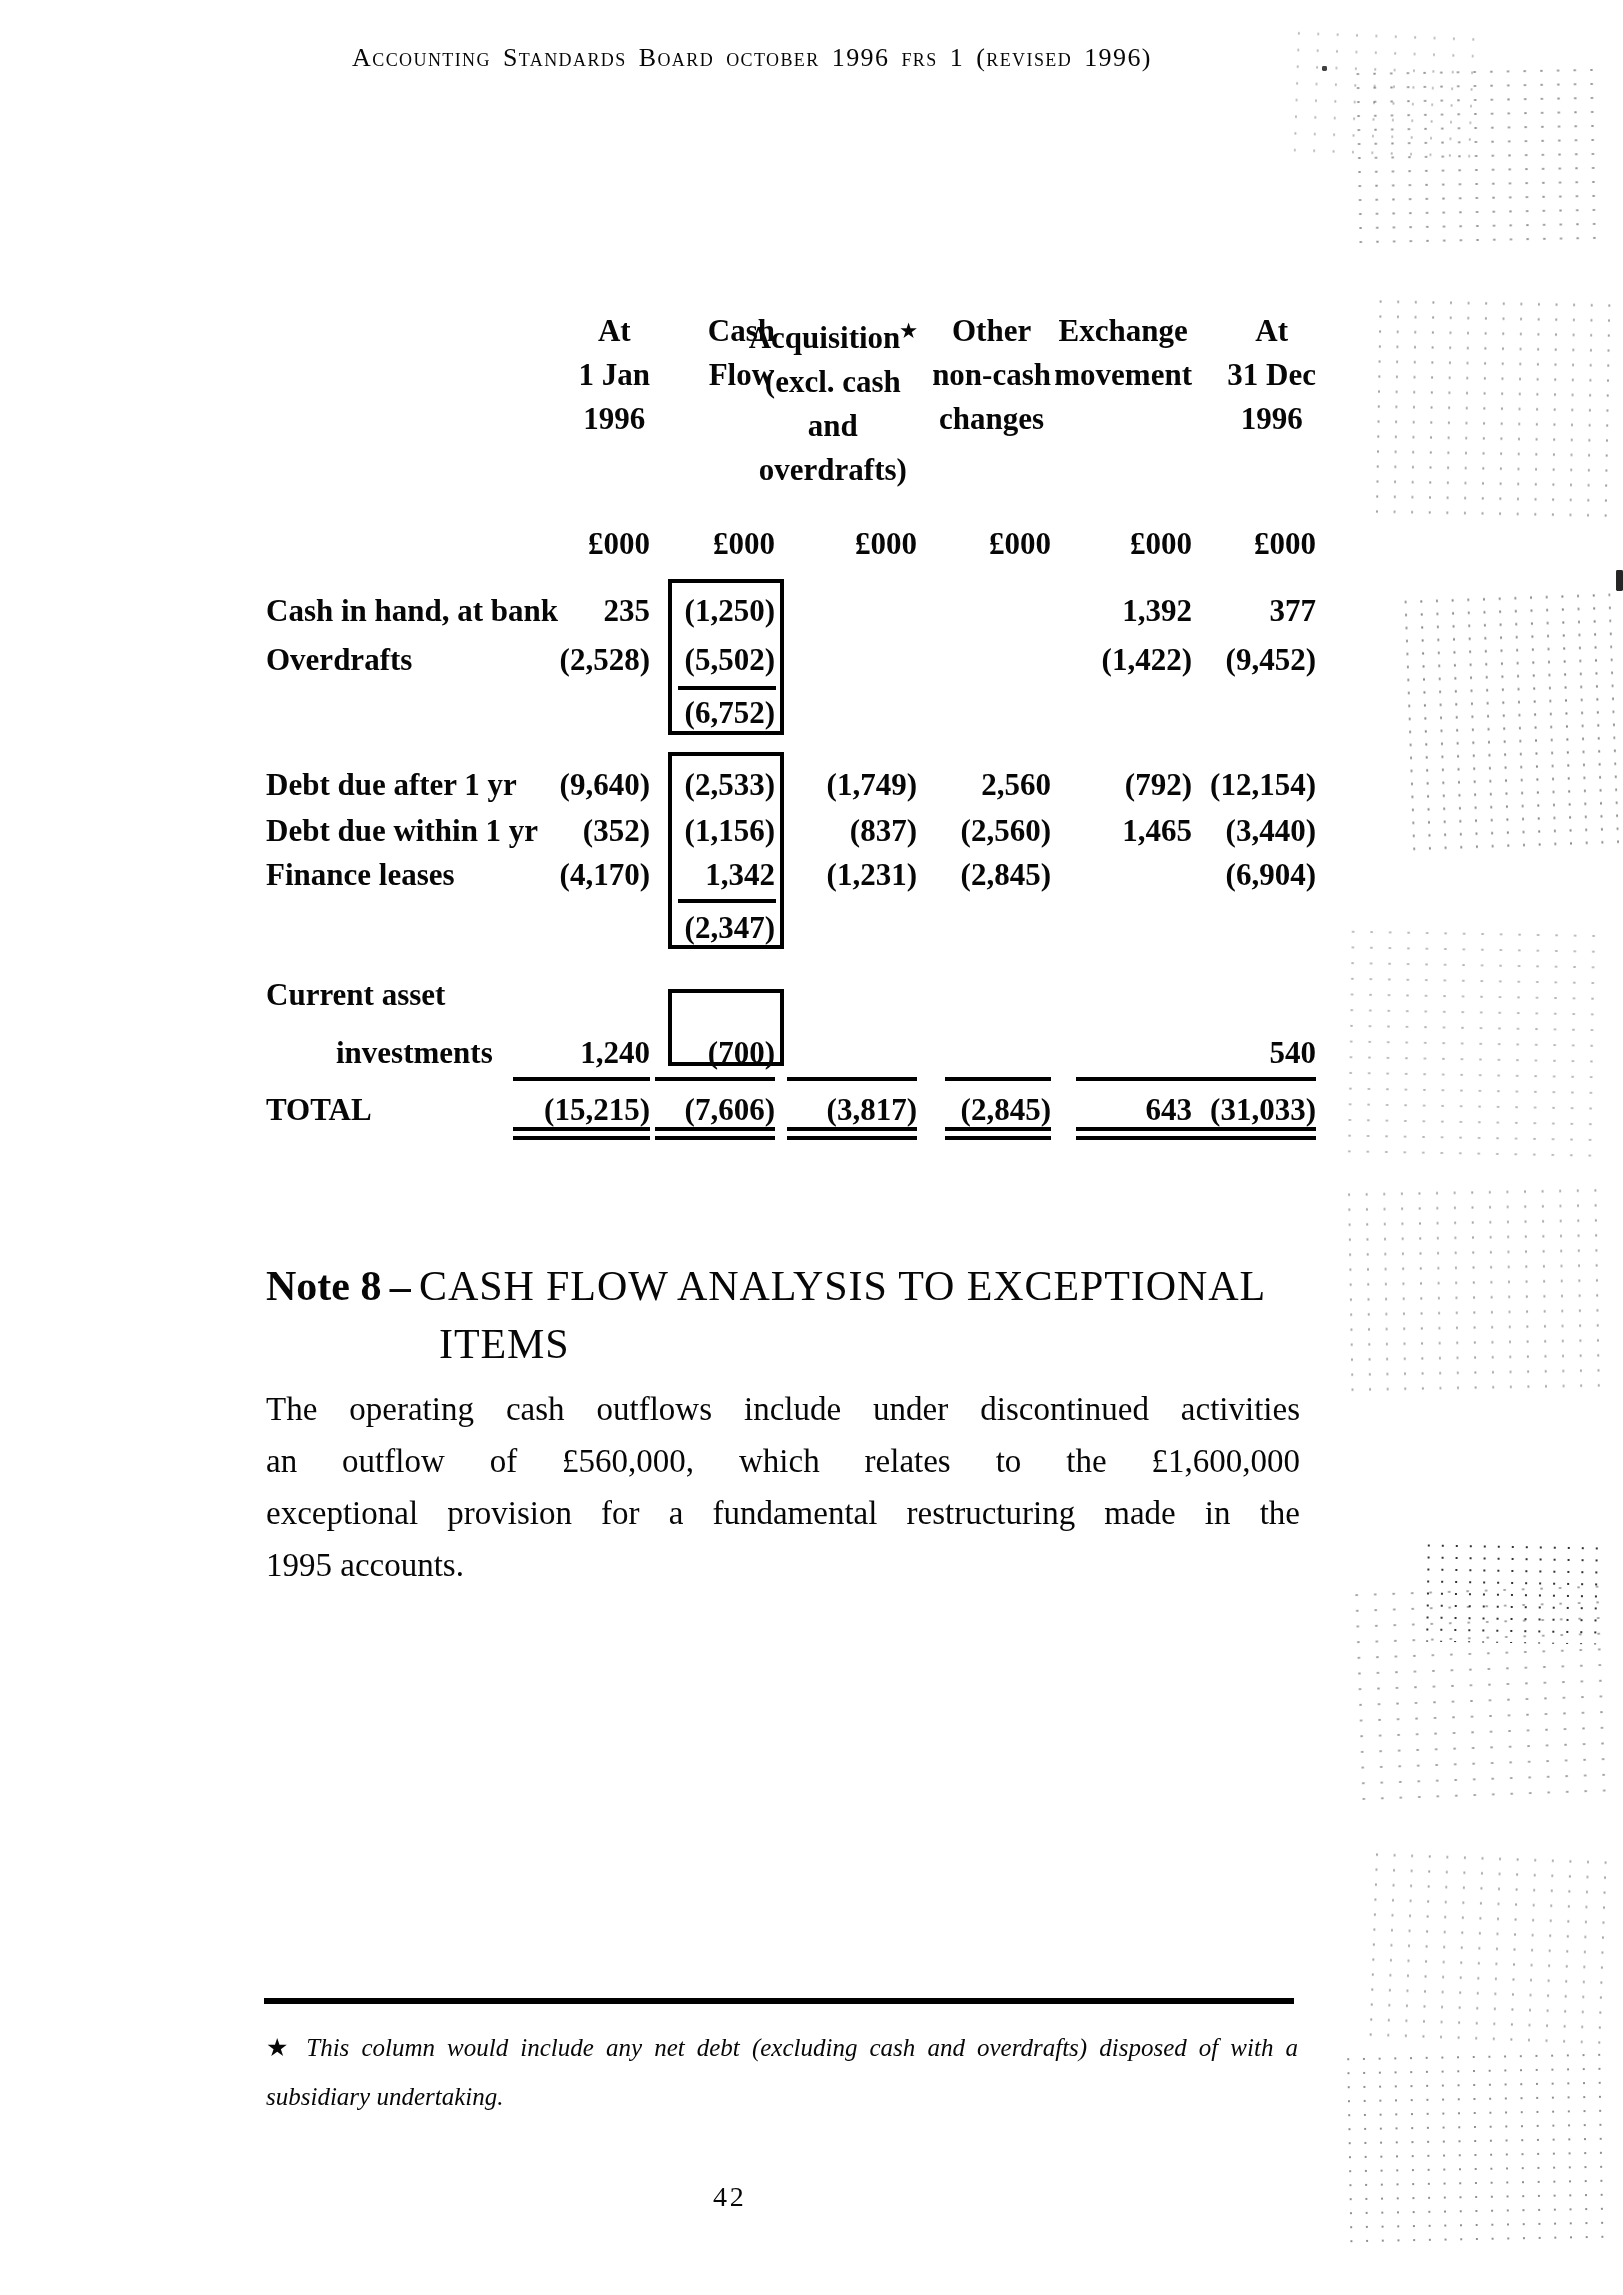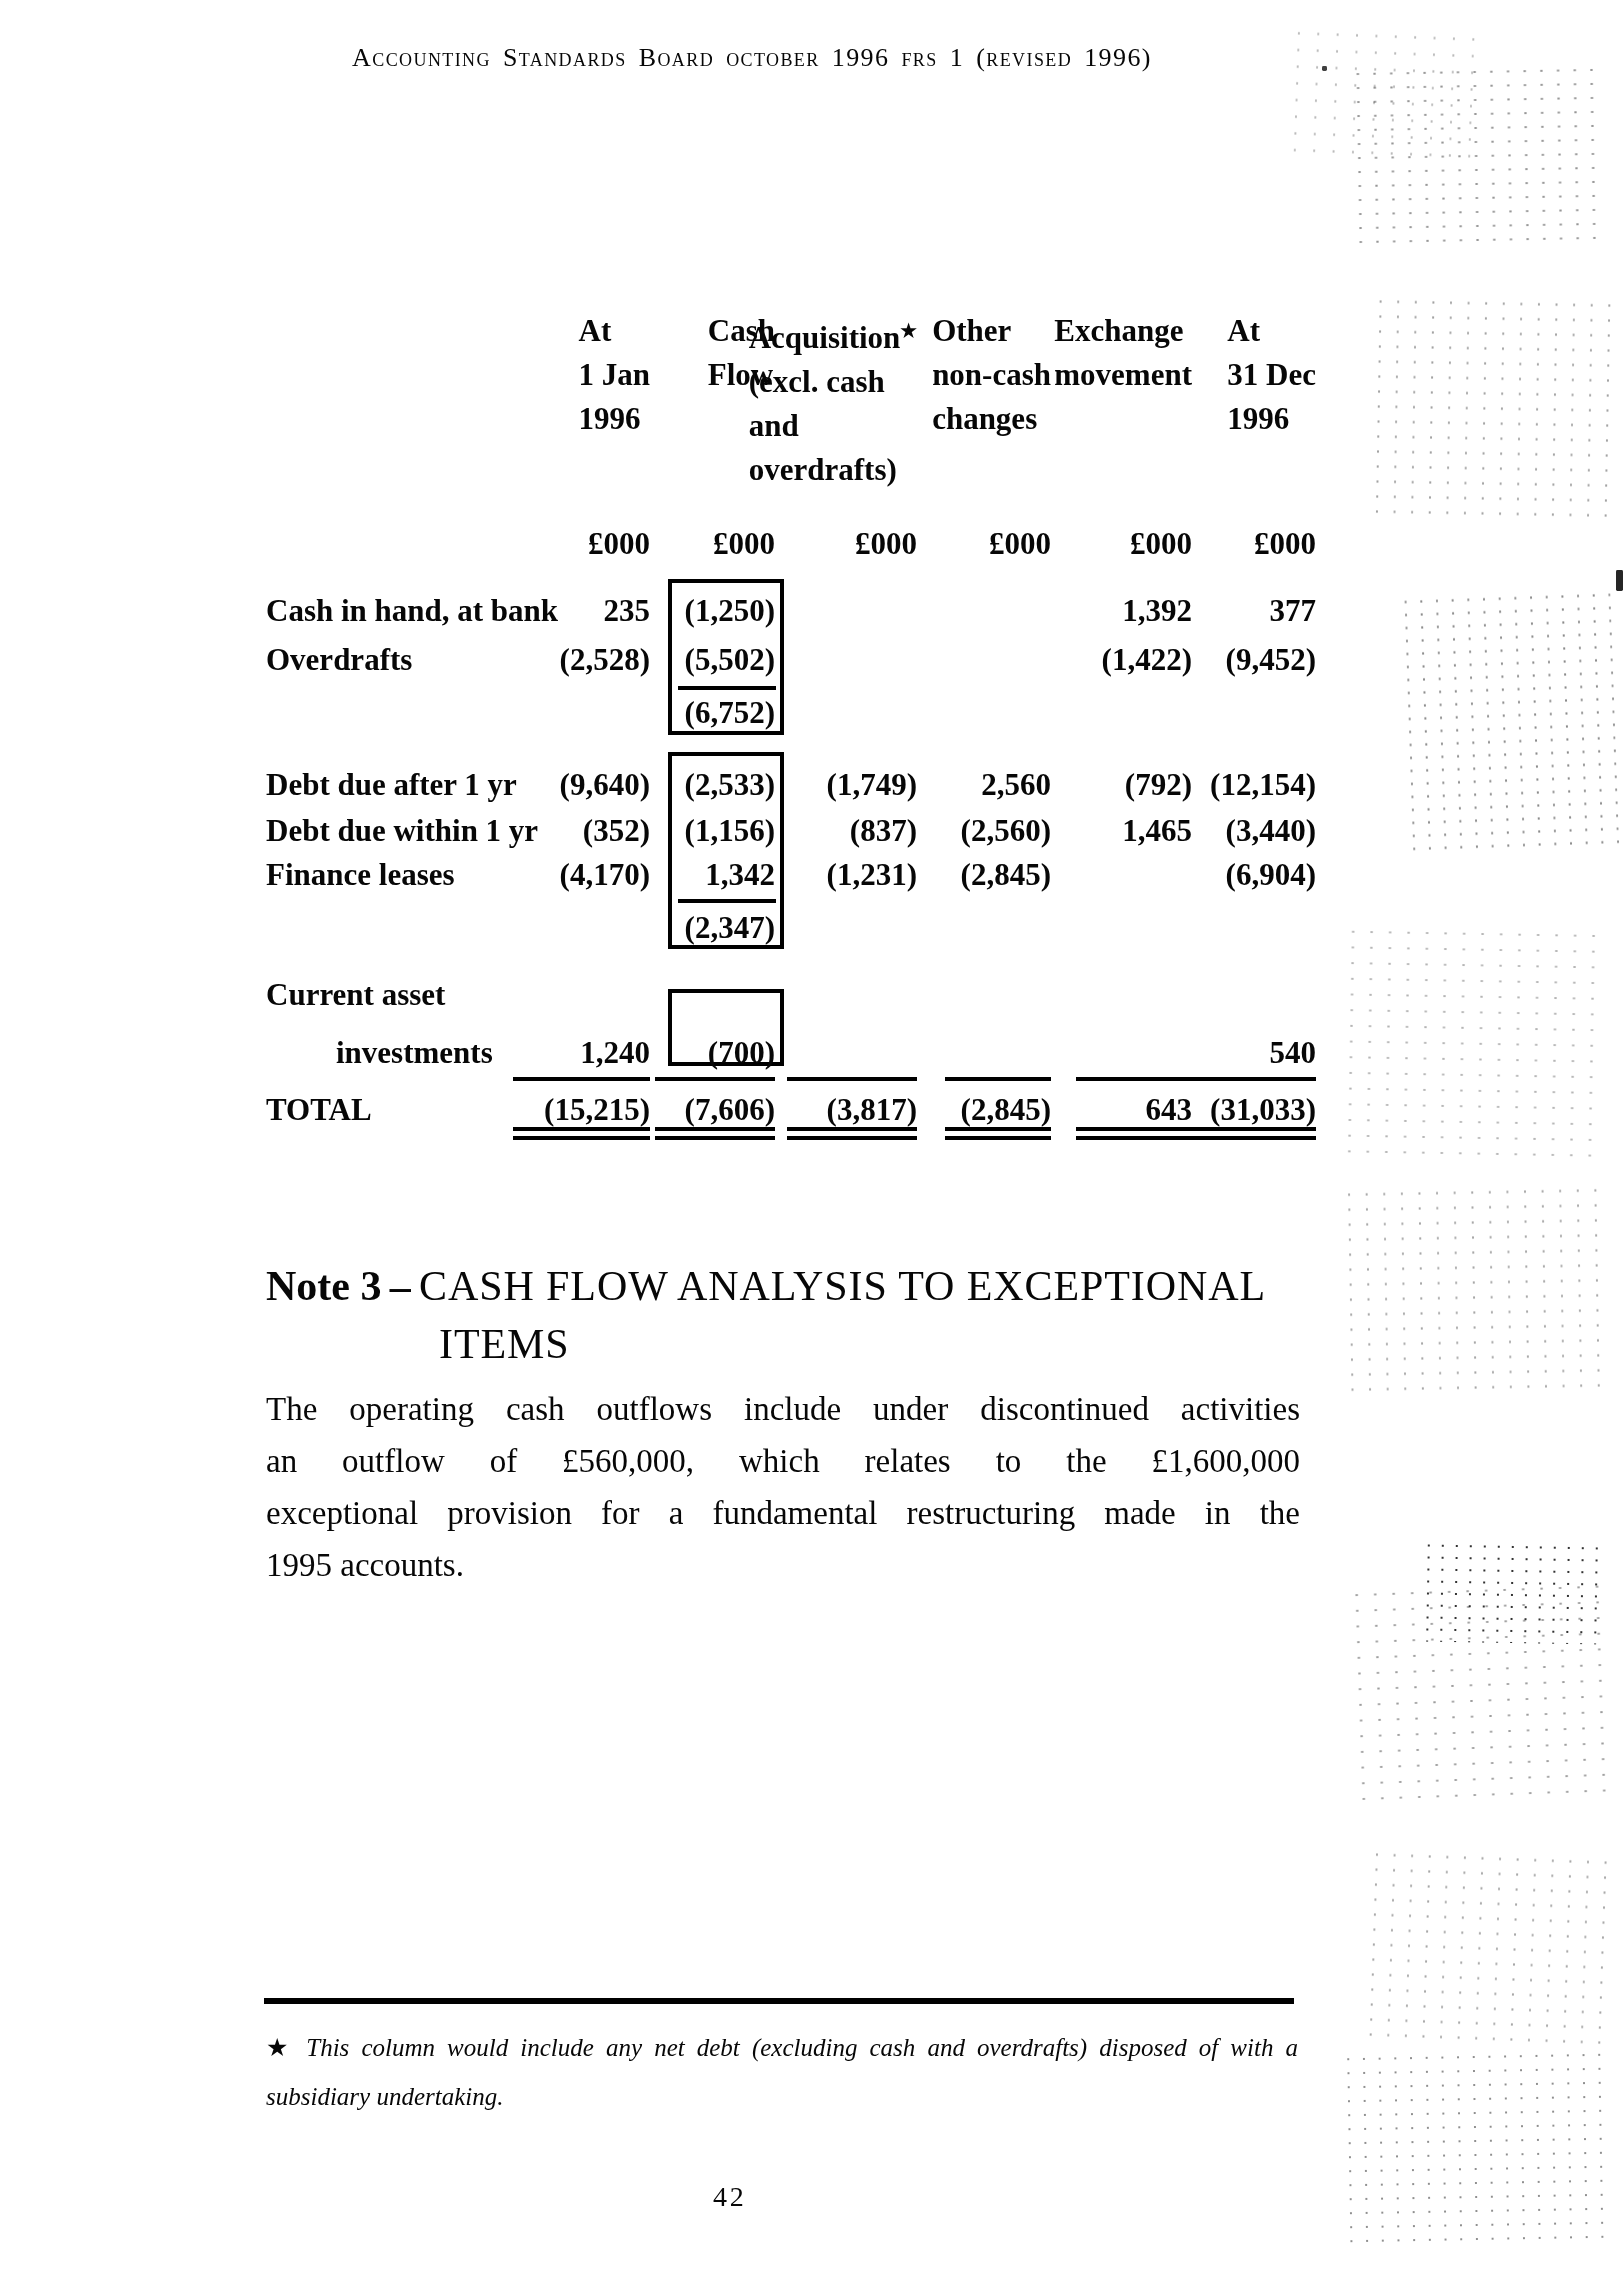--- a/index.html
+++ b/index.html
@@ -18,21 +18,21 @@
     letter-spacing:1.4px;word-spacing:4.2px;white-space:nowrap;
   }
   
   .note-h{position:absolute;left:266px;font-size:42px;white-space:nowrap;}
   .note-label{font-weight:700;}
   .note-dash{font-weight:700;padding:0 8.3px;}
   .note-title{letter-spacing:0.9px;}
   .note-title-line2{position:absolute;left:439px;font-size:42px;letter-spacing:0.9px;}
   
   .hcell{position:absolute;top:309px;font-size:31px;font-weight:700;
-         line-height:44px;text-align:left;white-space:nowrap;}
+         line-height:44px;text-align:center;white-space:nowrap;}
   .hcell sup{font-size:60%;vertical-align:super;}
   .v,.u{position:absolute;font-size:31px;font-weight:700;line-height:44px;white-space:nowrap;}
   .lbl{position:absolute;left:266px;font-size:31px;font-weight:700;line-height:44px;white-space:nowrap;}
   .c1{right:973px;} .c2{right:848px;} .c3{right:706px;}
   .c4{right:572px;} .c5{right:431px;}  .c6{right:307px;}
   .cfbox{position:absolute;left:668px;width:116px;border:4.2px solid #000;box-sizing:border-box;}
   .subrule{position:absolute;left:678px;width:98px;height:4.2px;background:#000;}
   .toprule{position:absolute;top:1077px;height:4.2px;background:#000;}
   .dblrule{position:absolute;top:1127px;height:13px;box-sizing:border-box;
            border-top:4.2px solid #000;border-bottom:4.2px solid #000;}
@@ -168,21 +168,21 @@
   <span class="v c6" style="top:1088px">(31,033)</span>
 
   <div class="dblrule tr1"></div>
   <div class="dblrule tr2"></div>
   <div class="dblrule tr3"></div>
   <div class="dblrule tr4"></div>
   <div class="dblrule tr5"></div>
   <div class="dblrule tr6"></div>
 
   <div class="note-h" style="top:1262px">
-    <span class="note-label">Note 3</span><span class="note-dash">–</span><span class="note-title">CASH FLOW ANALYSIS TO EXCEPTIONAL</span>
+    <span class="note-label">Note 8</span><span class="note-dash">–</span><span class="note-title">CASH FLOW ANALYSIS TO EXCEPTIONAL</span>
   </div>
   <div class="note-title-line2" style="top:1320px">ITEMS</div>
 
   <div class="para">
     <div class="jl">The operating cash outflows include under discontinued activities</div>
     <div class="jl">an outflow of £560,000, which relates to the £1,600,000</div>
     <div class="jl">exceptional provision for a fundamental restructuring made in the</div>
     <div>1995 accounts.</div>
   </div>
 

